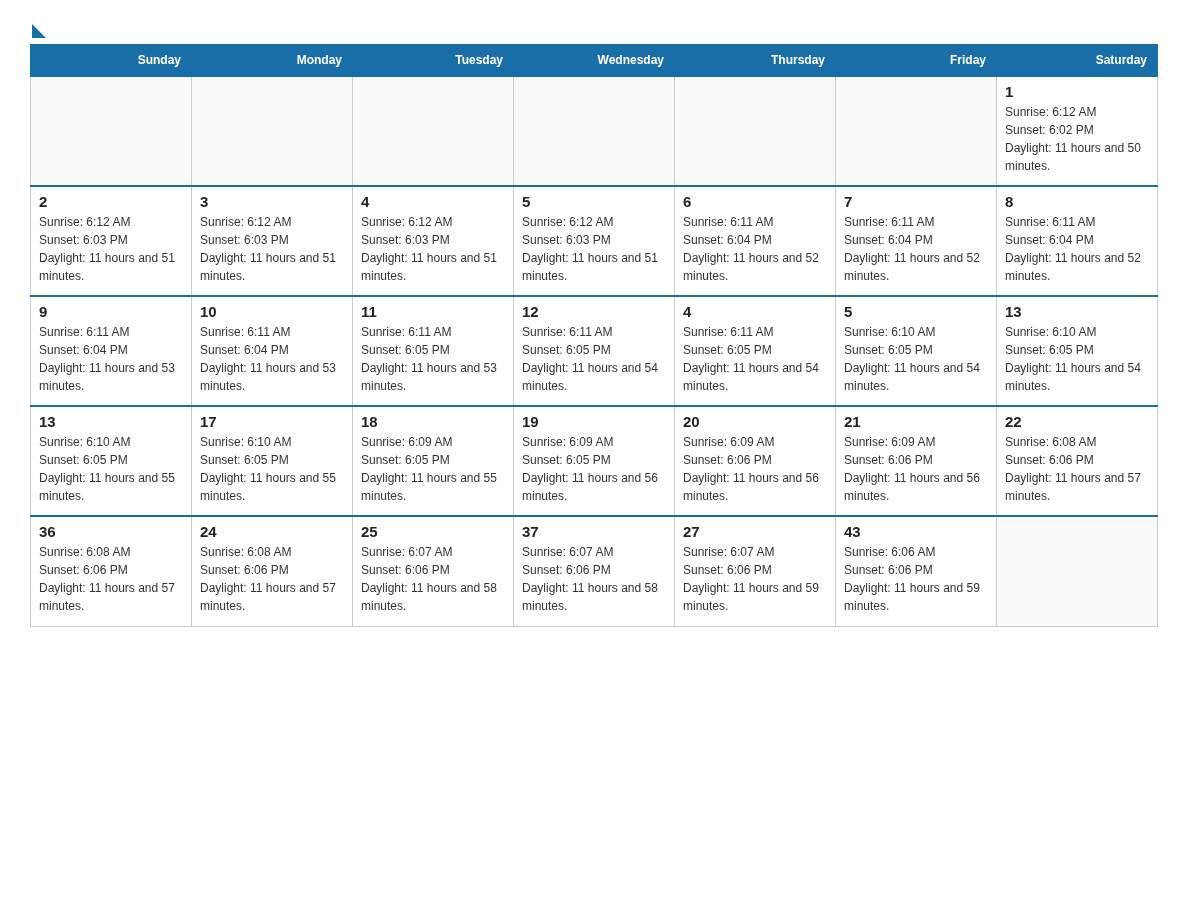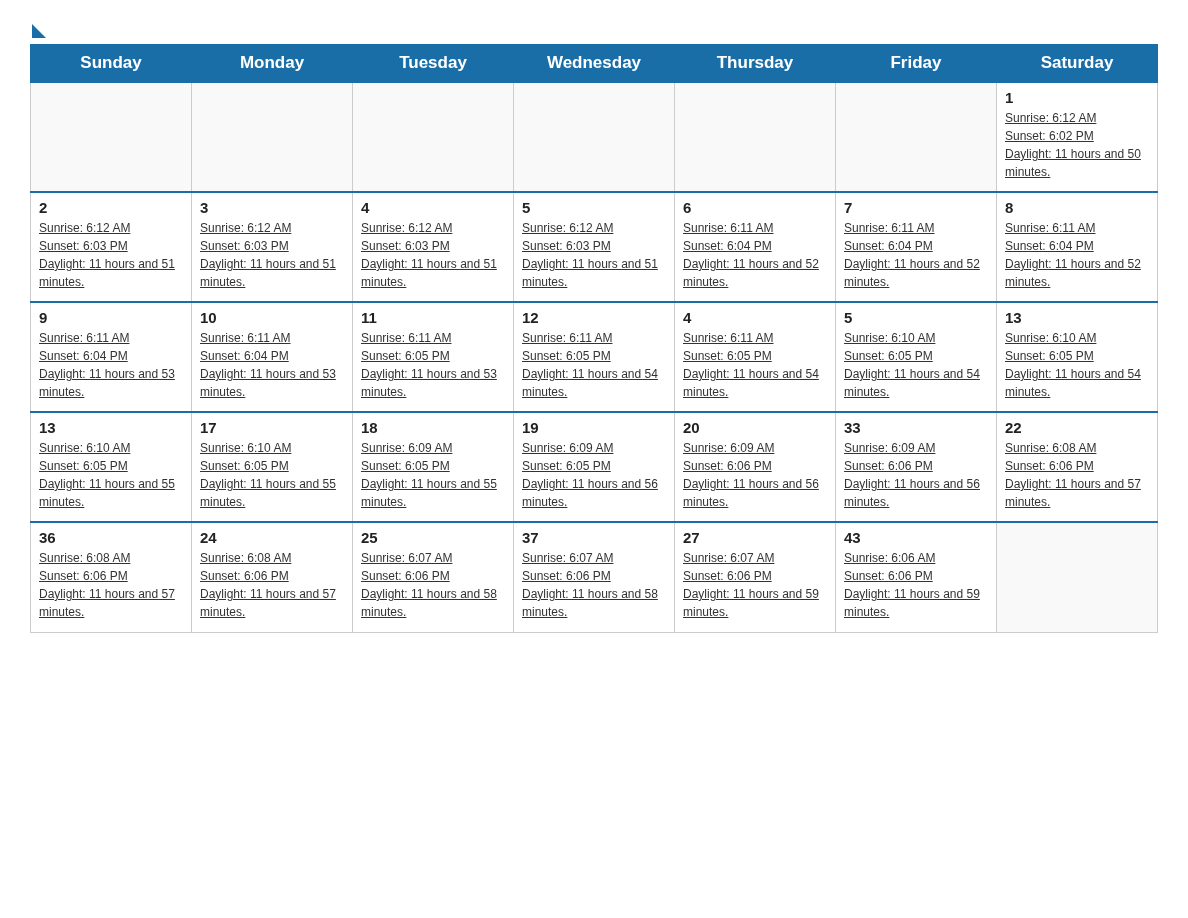--- a/index.html
+++ b/index.html
@@ -61,24 +61,24 @@
       margin-top: 2px;
     }
     .calendar {
       width: 100%;
       border-collapse: collapse;
       margin-top: 10px;
     }
     .calendar th {
       background-color: #1a6ea8;
       color: #fff;
-      font-size: 17px;
+      font-size: 12px;
       font-weight: bold;
       padding: 8px 10px;
-      text-align: center;
+      text-align: right;
       border: 1px solid #1a6ea8;
     }
     .calendar td {
       border: 1px solid #ccc;
       vertical-align: top;
       padding: 6px 8px;
       width: calc(100% / 7);
       min-height: 110px;
       height: 110px;
     }
@@ -86,21 +86,20 @@
       font-size: 15px;
       font-weight: bold;
       color: #222;
       display: block;
       margin-bottom: 3px;
     }
     .day-info {
       font-size: 12px;
       color: #333;
       line-height: 1.5;
-      text-decoration: underline;
     }
     .empty-cell {
       background: #f9f9f9;
     }
     .week-row td {
       border-top: 2px solid #1a6ea8;
     }
   </style>
 </head>
 <body>
@@ -219,21 +218,21 @@
         </td>
         <td>
           <span class="day-num">19</span>
           <div class="day-info">Sunrise: 6:09 AM<br>Sunset: 6:05 PM<br>Daylight: 11 hours and 56 minutes.</div>
         </td>
         <td>
           <span class="day-num">20</span>
           <div class="day-info">Sunrise: 6:09 AM<br>Sunset: 6:06 PM<br>Daylight: 11 hours and 56 minutes.</div>
         </td>
         <td>
-          <span class="day-num">33</span>
+          <span class="day-num">21</span>
           <div class="day-info">Sunrise: 6:09 AM<br>Sunset: 6:06 PM<br>Daylight: 11 hours and 56 minutes.</div>
         </td>
         <td>
           <span class="day-num">22</span>
           <div class="day-info">Sunrise: 6:08 AM<br>Sunset: 6:06 PM<br>Daylight: 11 hours and 57 minutes.</div>
         </td>
       </tr>
       <tr class="week-row">
         <td>
           <span class="day-num">36</span>

